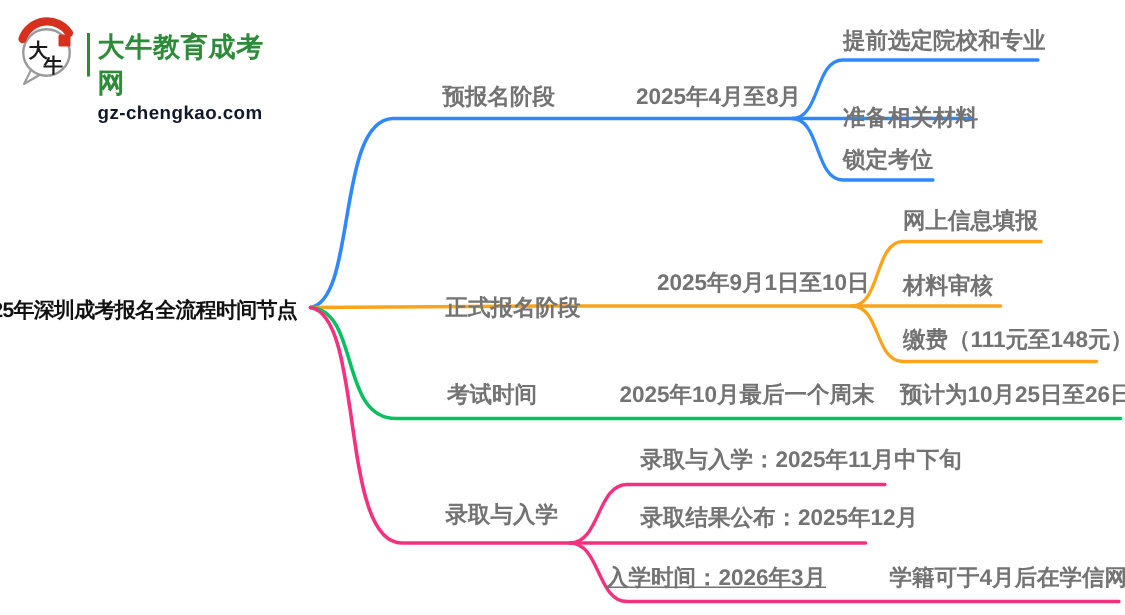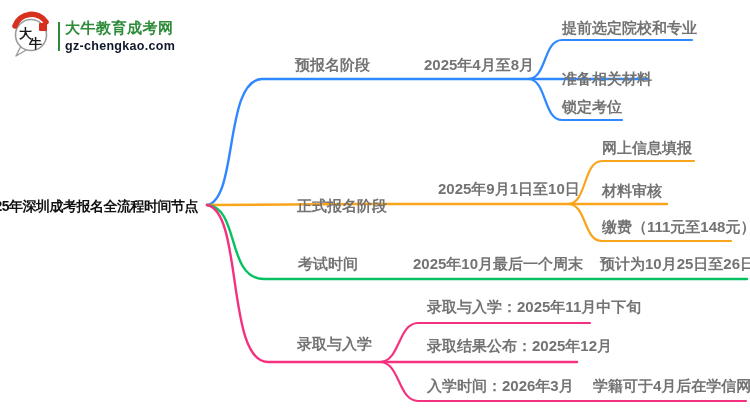--- a/index.html
+++ b/index.html
@@ -14,21 +14,21 @@
     font-size:15px;font-weight:600;color:#737373;
     line-height:20px;
   }
   .root-node{
     font-size:14px;font-weight:700;color:#111;letter-spacing:-0.5px;
   }
   .logo{position:absolute;left:8px;top:8px;width:175px;height:52px;}
   .logo-mark{position:absolute;left:2px;top:2px;}
   .logo-divider{position:absolute;left:50px;top:14px;width:2px;height:29px;background:#2e8b3a;}
   .logo-text{position:absolute;left:57px;top:11px;}
-  .brand{font-size:15px;font-weight:700;color:#2e8b3a;letter-spacing:0.5px;}
+  .brand{font-size:18px;font-weight:700;color:#2e8b3a;letter-spacing:0.5px;}
   .domain{font-size:12.5px;font-weight:700;color:#0f172a;letter-spacing:0.3px;margin-top:1px;}
 </style>
 </head>
 <body>
 
 <svg class="links" width="750" height="410" viewBox="0 0 750 410">
 
   <path stroke="#2f88ff" d="M 207 205 C 238 200 224 80 262 79 L 648 79" fill="none" stroke-width="2.4" stroke-linecap="round"></path>
   <path stroke="#2f88ff" d="M 528 79 C 547 79 543 40 562 40 L 692 40" fill="none" stroke-width="2.2" stroke-linecap="round"></path>
   <path stroke="#2f88ff" d="M 528 79 C 547 79 543 120 562 120 L 622 120" fill="none" stroke-width="2.2" stroke-linecap="round"></path>
@@ -74,14 +74,14 @@
 <div class="node" style="left:602px;top:181px;">材料审核</div>
 <div class="node" style="left:602px;top:217px;">缴费（111元至148元）</div>
 
 <div class="node" style="left:298px;top:254px;">考试时间</div>
 <div class="node" style="left:413px;top:254px;">2025年10月最后一个周末</div>
 <div class="node" style="left:600px;top:254px;">预计为10月25日至26日</div>
 
 <div class="node" style="left:297px;top:334px;">录取与入学</div>
 <div class="node" style="left:427px;top:297px;">录取与入学：2025年11月中下旬</div>
 <div class="node" style="left:427px;top:336px;">录取结果公布：2025年12月</div>
-<div class="node" style="left:427px;top:376px;">入学时间：2026年3月</div>
+<div class="node" style="left:404px;top:376px;text-decoration:underline;">入学时间：2026年3月</div>
 <div class="node" style="left:593px;top:376px;">学籍可于4月后在学信网查询</div>
 
 </body></html>

